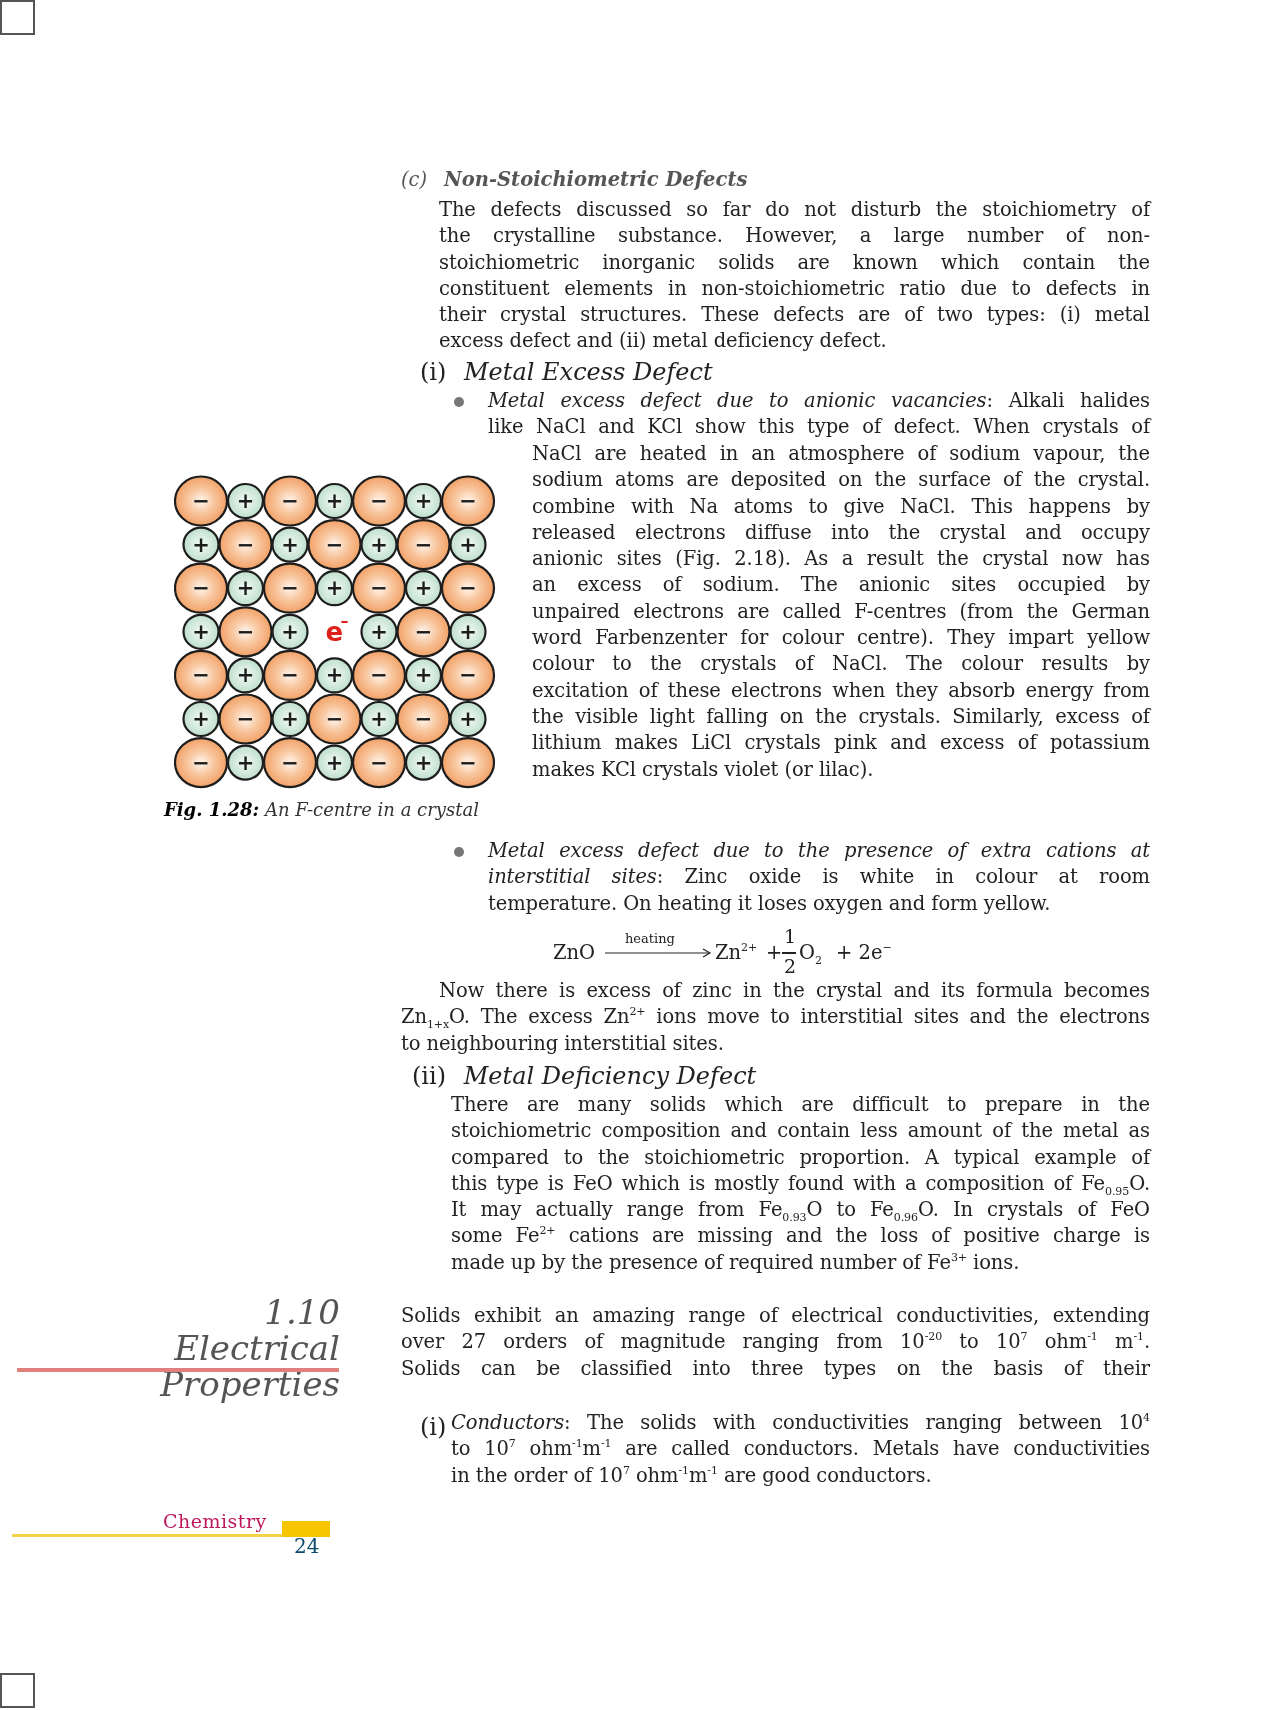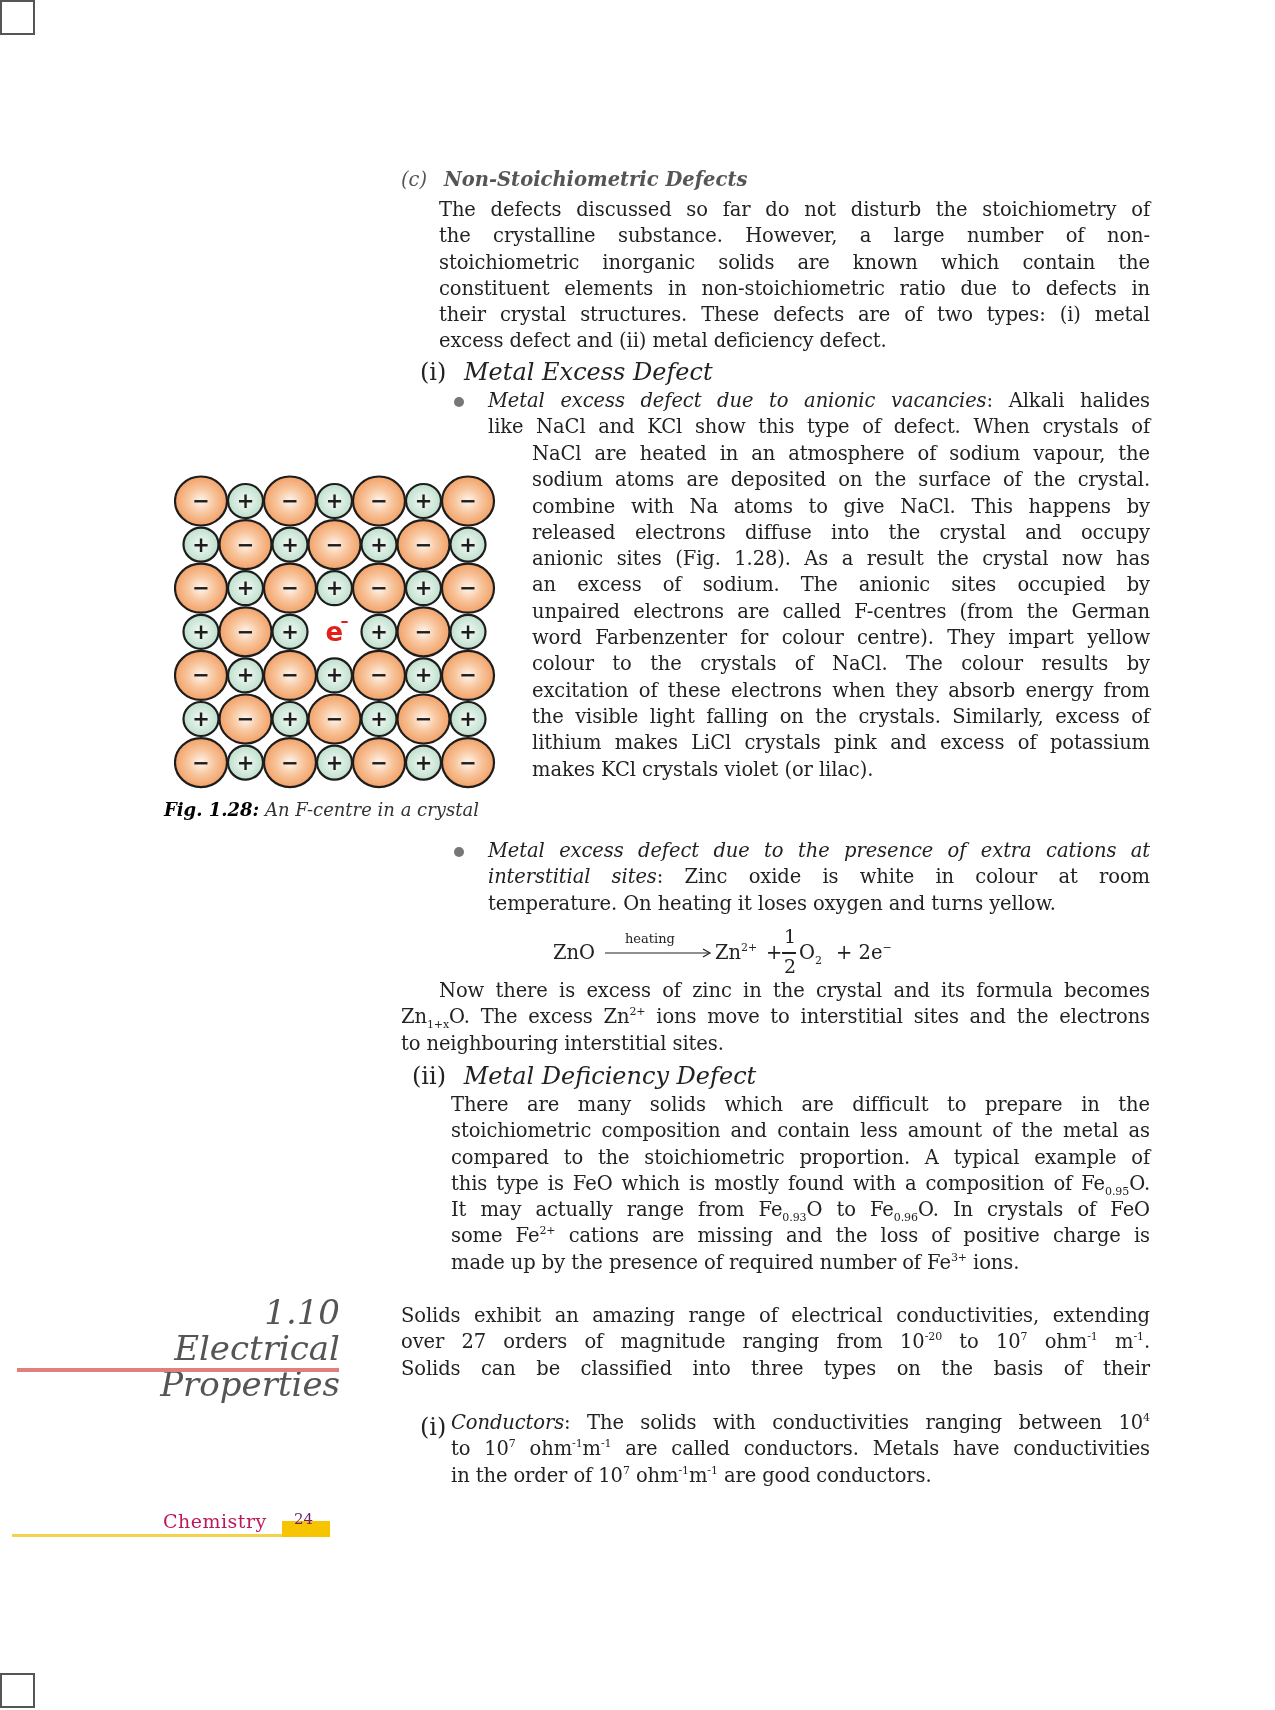--- a/index.html
+++ b/index.html
@@ -16,21 +16,21 @@
   .head-c { font-size:19.5px; color:#555; font-weight:bold; font-style:italic; }
   .sub-head { font-size:24px; }
   .bullet-dot { position:absolute; width:10px; height:10px; border-radius:50%; background:#777; }
   .fig-caption { font-size:18px; font-style:italic; color:#333; }
   .fig-caption b { color:#000000; }
   .sect-title { font-family:"DejaVu Serif", serif; font-style:italic; color:#555; font-size:34px; line-height:36px; text-align:right; }
   .red-rule { position:absolute; height:4px; background:#e0807c; }
   .yellow-rule { position:absolute; height:3px; background:#f2d34a; }
   .page-badge { position:absolute; background:#f7c500; }
   .footer-word { font-size:19px; color:#be185d; letter-spacing:0.5px; }
-  .page-num { font-size:15px; color:#701a75; }
+  .page-num { font-size:20px; color:#0c4a6e;margin-top:24px; }
   .eq { font-size:19.5px; }
   svg text { font-family:"DejaVu Sans", sans-serif; }
 </style>
 </head>
 <body>
 
 <div class="corner" style="left:0;top:0;"></div>
 <div class="corner" style="left:0;top:1673px;"></div>
 
 <div class="abs head-c" style="left:401px;top:168px;">
@@ -56,21 +56,21 @@
 <div class="abs txt" style="left:488px;top:388px;width:662px;">
   <span class="ln"><i>Metal excess defect due to anionic vacancies</i><span>: Alkali halides</span></span>
   <span class="ln">like NaCl and KCl show this type of defect.  When crystals of</span>
 </div>
 
 <div class="abs txt" style="left:532px;top:441px;width:618px;">
   <span class="ln">NaCl are heated in an atmosphere of sodium vapour, the</span>
   <span class="ln">sodium atoms are deposited on the surface of the crystal.</span>
   <span class="ln">combine with Na atoms to give NaCl.  This happens by</span>
   <span class="ln">released electrons diffuse into the crystal and occupy</span>
-  <span class="ln">anionic sites (Fig. 1.28).  As a result the crystal now has</span>
+  <span class="ln">anionic sites (Fig. 2.18).  As a result the crystal now has</span>
   <span class="ln">an excess of sodium.  The anionic sites occupied by</span>
   <span class="ln">unpaired electrons are called F-centres (from the German</span>
   <span class="ln">word Farbenzenter for colour centre).  They impart yellow</span>
   <span class="ln">colour to the crystals of NaCl.  The colour results by</span>
   <span class="ln">excitation of these electrons when they absorb energy from</span>
   <span class="ln">the visible light falling on the crystals. Similarly, excess of</span>
   <span class="ln">lithium makes LiCl crystals pink and excess of potassium</span>
   <span class="ln last">makes KCl crystals violet (or lilac).</span>
 </div>
 
@@ -191,21 +191,21 @@
 </div>
 <div class="abs fig-caption" style="left:164px;top:799px;">
   <b>Fig. 1.28:</b>
   <span>An F-centre in a crystal</span>
 </div>
 
 <div class="bullet-dot" style="left:454px;top:847px;"></div>
 <div class="abs txt" style="left:488px;top:838px;width:662px;">
   <span class="ln it">Metal excess defect due to the presence of extra cations at</span>
   <span class="ln"><i>interstitial sites</i><span>: Zinc oxide is white in colour at room</span></span>
-  <span class="ln last">temperature. On heating it loses oxygen and turns yellow.</span>
+  <span class="ln last">temperature. On heating it loses oxygen and form yellow.</span>
 </div>
 
 <div class="abs eq" style="left:553px;top:925px;width:340px;height:60px;">
   <span class="abs" style="left:0;top:16px;">ZnO</span>
   <span class="abs" style="left:72px;top:6px;font-size:13px;">heating</span>
   <svg class="abs" style="left:50px;top:23px;" width="112" height="10">
     <line x1="2" y1="5" x2="106" y2="5" stroke="#222" stroke-width="1.2"></line>
     <polyline points="100,1 107,5 100,9" fill="none" stroke="#222" stroke-width="1.2"></polyline>
   </svg>
   <span class="abs" style="left:162px;top:16px;"><span>Zn</span><sup>2+</sup></span>

